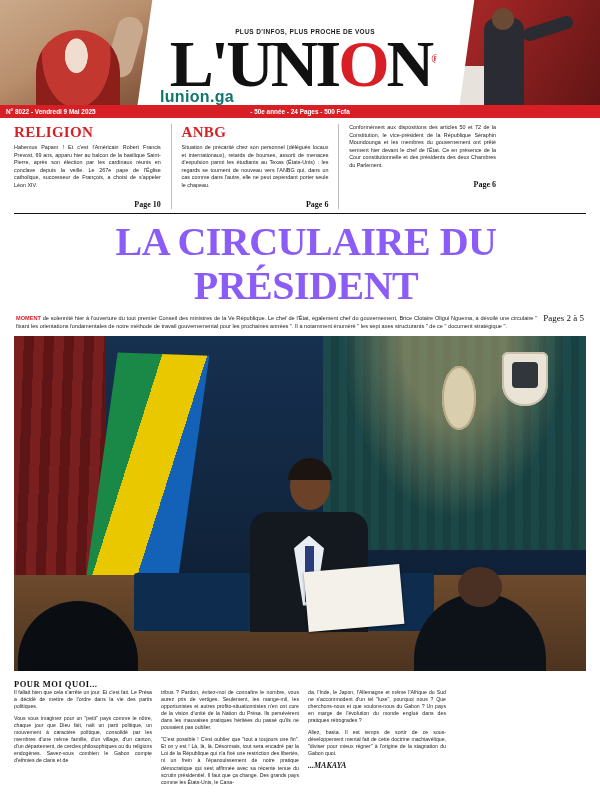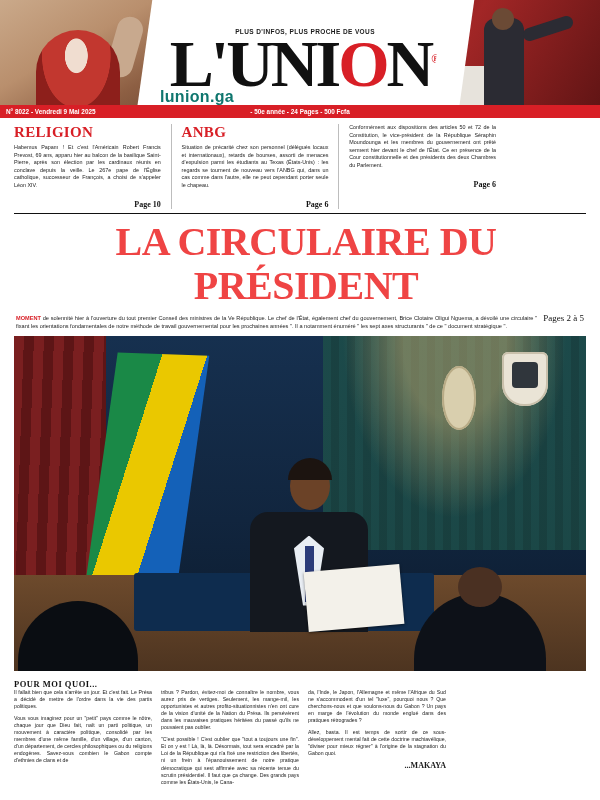--- a/index.html
+++ b/index.html
@@ -111,21 +111,21 @@
   .rule{ height:1px; background:#111; margin: 4px 14px 0 14px; }
 
   
   .headline{
     text-align:center;
     font-family:"Liberation Serif", serif;
     font-weight:bold;
     font-size:40px;
     line-height:44px;
     letter-spacing:-0.5px;
-    color:#ef4444;
+    color:#8b5cf6;
     margin-top:6px;
     padding-left:12px;
   }
   .standfirst{
     padding: 6px 16px 0 16px;
     font-size:5.6px; line-height:8px; text-align:justify; color:#1c1c1c;
   }
   .standfirst .moment{ color:#d81f26; font-weight:bold; }
   .standfirst .pages{
     float:right; font-weight:normal; font-size:9px; color:#111; font-family:"Liberation Serif", serif;
@@ -221,21 +221,21 @@
 
   
   .edit-wrap{ margin: 8px 14px 0 14px; }
   .edit-title{
     font-family:"Liberation Serif", serif; font-weight:bold; font-size:8.5px;
     letter-spacing:.06em; color:#111; 
   }
   .edit-cols{ display:flex; gap:9px; }
   .edit-col{ width:138px; font-size:5.2px; line-height:7.1px; text-align:justify; color:#1c1c1c; }
   .edit-col p{ margin-bottom:5px; }
-  .signature{ text-align:right; font-weight:bold; font-size:8px; margin-top:4px; font-family:"Liberation Serif", serif;}
+  .signature{ font-weight:bold; font-size:8px; margin-top:4px; font-family:"Liberation Serif", serif;font-style:italic;}
 </style>
 </head>
 <body>
 
 <div class="page">
 
   <div class="masthead">
     <div class="mh-left">
       <div class="face"></div>
       <div class="arm"></div>

